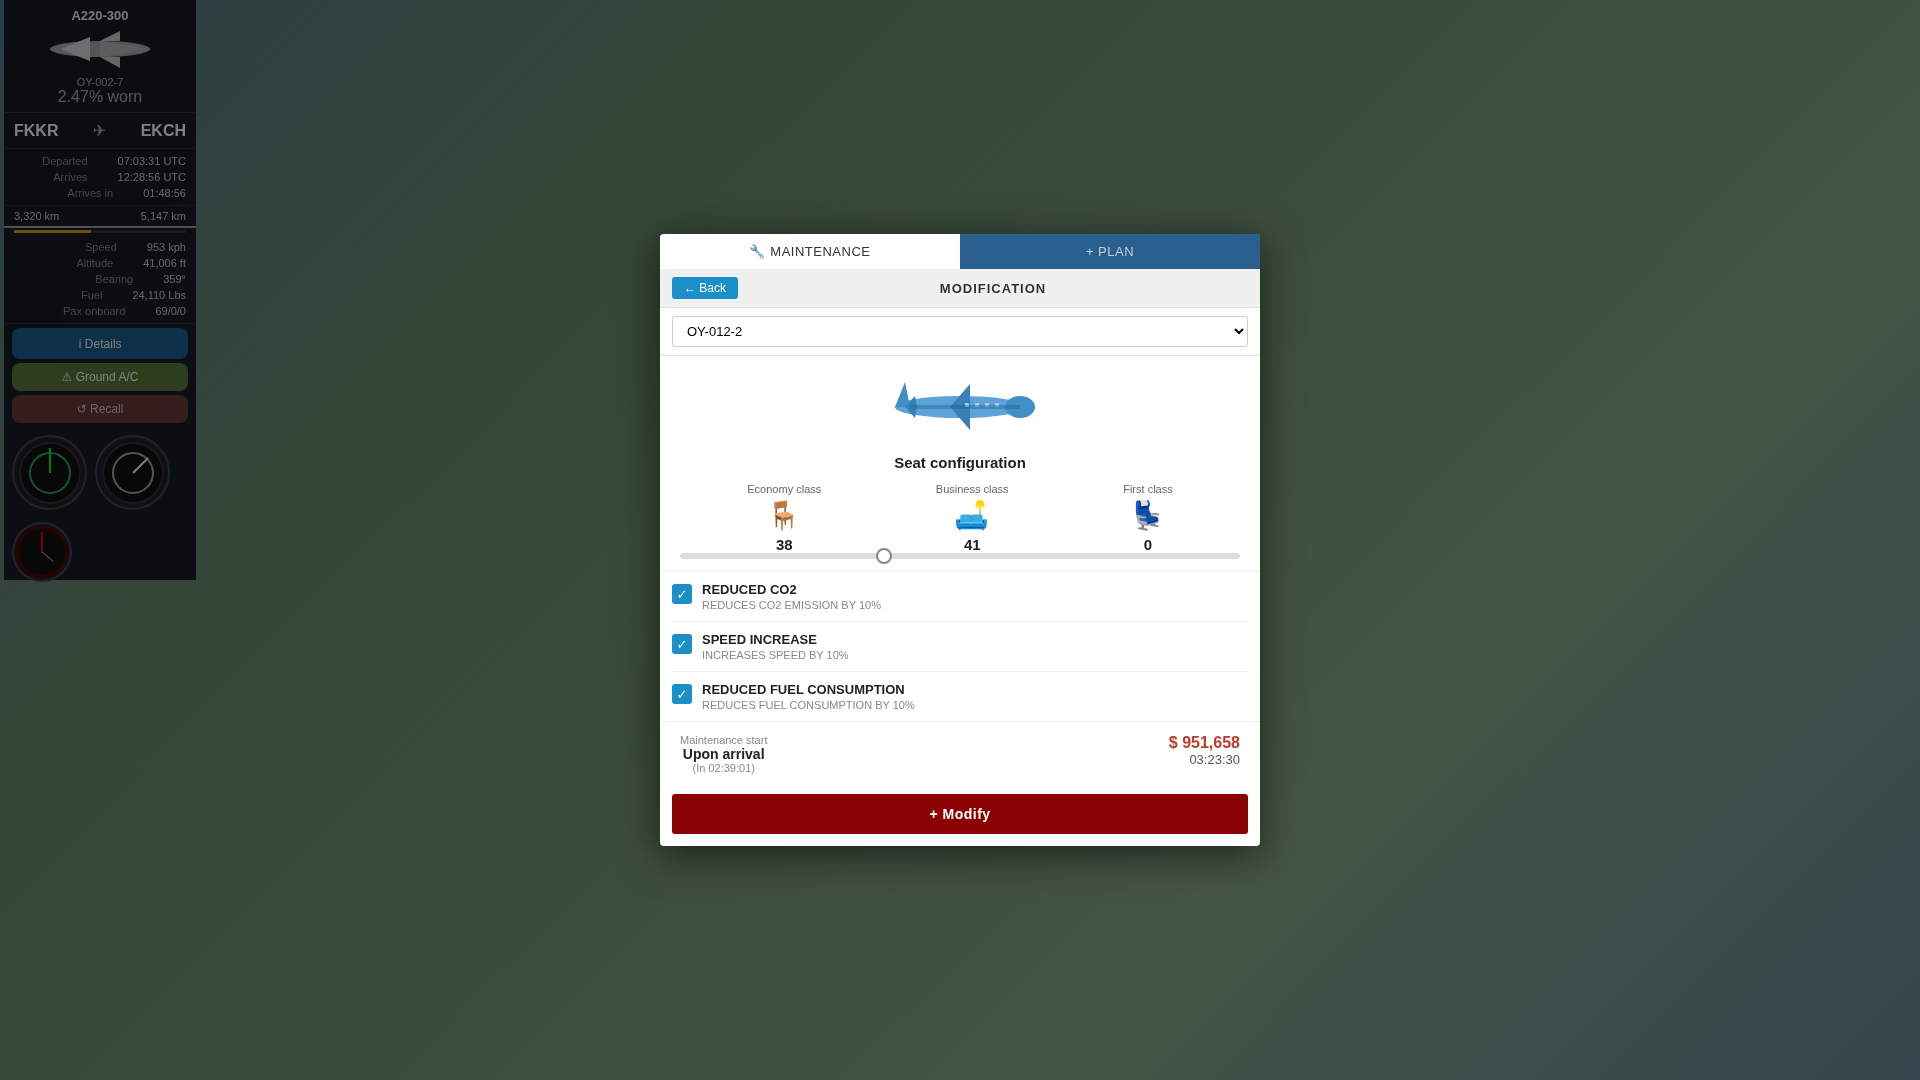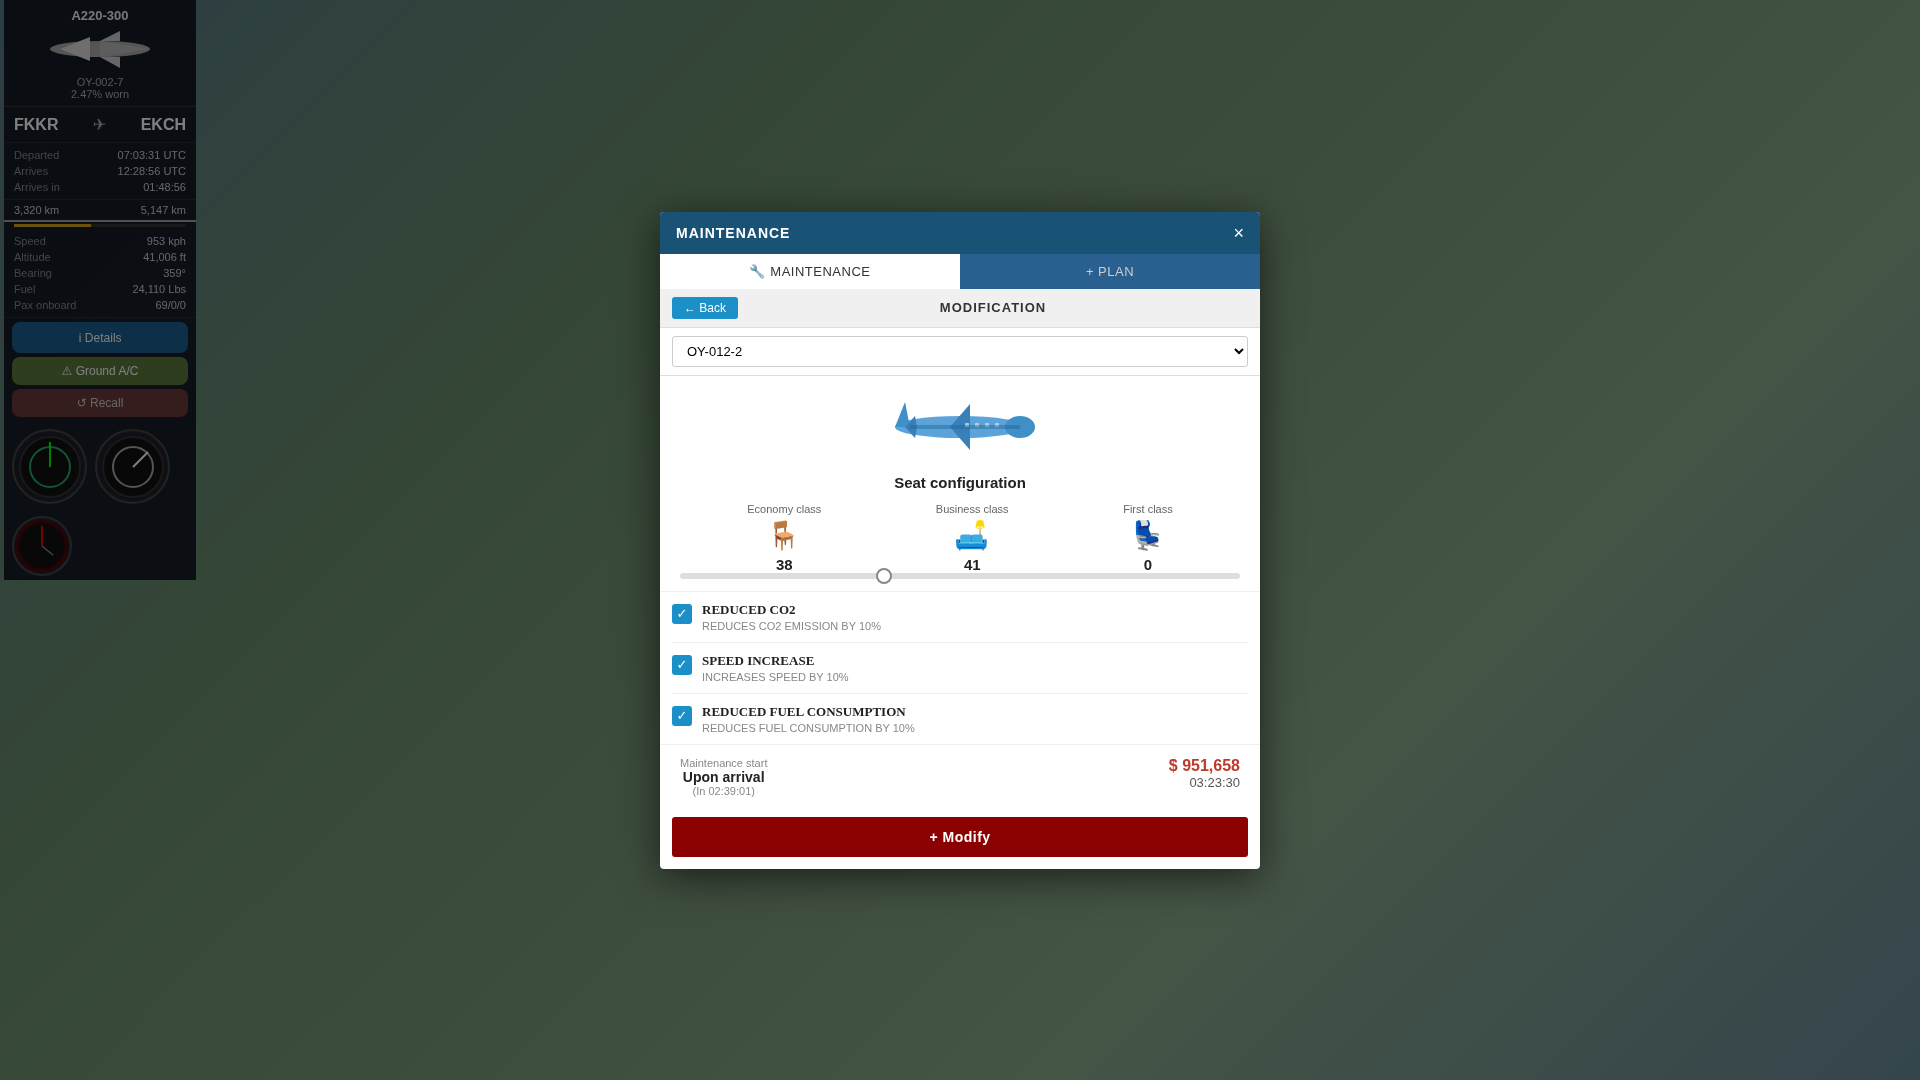--- a/index.html
+++ b/index.html
@@ -51,21 +51,21 @@
       display: block;
     }
 
     .sidebar-aircraft .ac-reg {
       color: #aaa;
       font-size: 11px;
     }
 
     .sidebar-aircraft .ac-worn {
       color: #aaa;
-      font-size: 11px;
+      font-size: 16px;
     }
 
     .route-row {
       display: flex;
       align-items: center;
       justify-content: space-between;
       padding: 8px 10px;
       border-bottom: 1px solid #2a2a3a;
     }
 
@@ -80,21 +80,21 @@
       font-size: 16px;
     }
 
     .info-grid {
       padding: 4px 10px;
       border-bottom: 1px solid #2a2a3a;
     }
 
     .info-row {
       display: flex;
-      justify-content: space-between;
+      justify-content: flex-end;
       padding: 2px 0;
       gap: 30px;
     }
 
     .info-label { color: #888; font-size: 11px; }
     .info-value { color: #ccc; font-size: 11px; }
 
     .dist-row {
       display: flex;
       justify-content: space-between;
@@ -400,21 +400,20 @@
       color: #fff;
       font-size: 13px;
     }
 
     .cb-text {}
 
     .cb-title {
       font-size: 13px;
       font-weight: bold;
       color: #222;
-      font-family: Liberation Serif, serif;
     }
 
     .cb-desc {
       font-size: 11px;
       color: #888;
       margin-top: 2px;
     }
 
     
     .cost-row {
@@ -577,24 +576,20 @@
         <line x1="30" y1="30" x2="30" y2="8" stroke="#f00" stroke-width="2"></line>
         <line x1="30" y1="30" x2="42" y2="40" stroke="#888" stroke-width="1.5"></line>
       </svg>
     </div>
   </div>
 </div>
 
 <div class="overlay">
   <div class="modal">
 
-    <div class="modal-header">
-      <span>MAINTENANCE</span>
-      <button class="modal-close">×</button>
-    </div>
 
     <div class="modal-tabs">
       <button class="modal-tab active">🔧 MAINTENANCE</button>
       <button class="modal-tab inactive">+ PLAN</button>
     </div>
 
     <div class="sub-header">
       <button class="back-btn">← Back</button>
       <span class="sub-title">MODIFICATION</span>
     </div>

